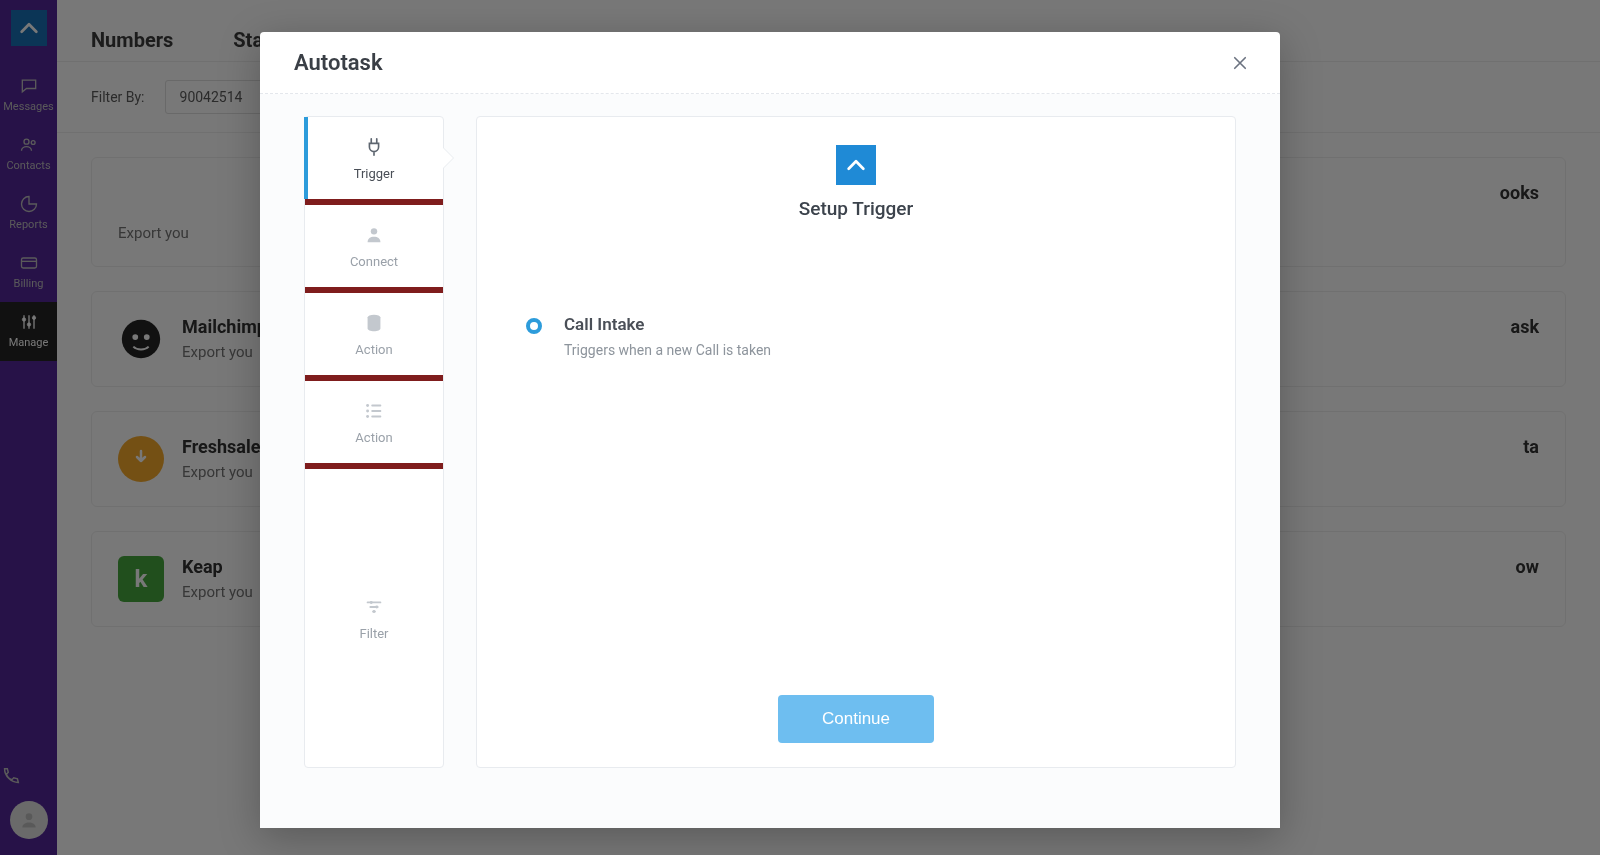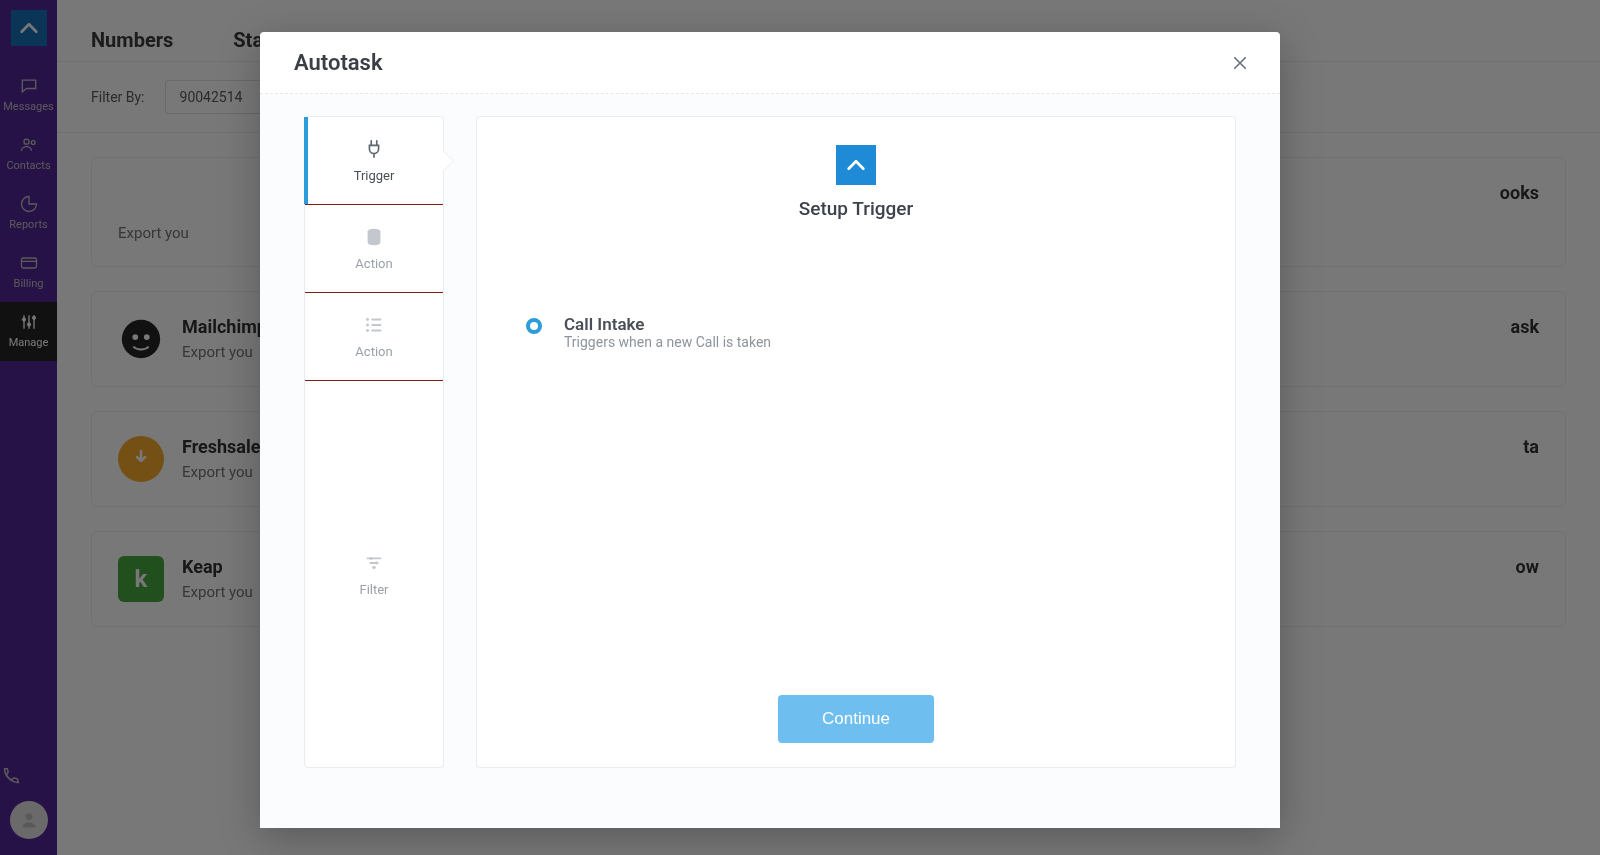--- a/index.html
+++ b/index.html
@@ -92,21 +92,21 @@
   }
   
   
   .steps {
     width: 140px; flex:none;
     border:1px solid #e8ebef; border-radius:4px; background:#fff;
     display:flex; flex-direction:column; position:relative;
     height: 652px;
   }
   .step {
-    height: 88px; border-bottom:1px solid #7f1d1d;
+    height: 88px; border-bottom:6px solid #7f1d1d;
     display:flex; flex-direction:column; align-items:center; justify-content:center;
     font-size:13px; color:#9aa1a9; cursor:pointer; position:relative;
   }
   .step:last-child { border-bottom:none; flex:1; }
   .step .sic { width:22px;height:22px; margin-bottom:8px; color:#c3c8ce; }
   .step.active { color:#4a4f57; }
   .step.active .sic { color:#5e6670; }
   .step.active::before {
     content:""; position:absolute; left:-1px; top:0; bottom:0; width:4px; background:#2d9cdb;
   }
@@ -142,21 +142,21 @@
   }
   .search-wrap input::placeholder { color:#9aa1a9; font-style: normal; }
   
   .options { width:668px; margin: 34px auto 0 auto; }
   .opt {
     display:flex; align-items:flex-start; gap: 22px; padding: 10px 4px; cursor:pointer;
   }
   .opt .radio {
     width:16px;height:16px;border-radius:50%; border:4px solid #2d9cdb; background:#fff; margin-top:4px; flex:none;
   }
-  .opt .olabel { font-size:17px; font-weight:600; color:#4a4f57; margin-bottom:0; }
+  .opt .olabel { font-size:17px; font-weight:600; color:#4a4f57; margin-bottom:8px; }
   .opt .odesc  { font-size:14px; color:#8d949c; }
   
   .panel-footer {
     position:absolute; left:0; right:0; bottom: 24px; display:flex; justify-content:center;
   }
   .btn-continue {
     background:#6ebef0; color:#fff; font-size:17px; font-weight:500;
     border:none; border-radius:4px; padding: 14px 44px; cursor:pointer;
   }
   
@@ -322,20 +322,27 @@
 
     <div class="steps">
       <div class="step active">
         <svg class="sic" viewBox="0 0 24 24">
             <path d="M9 3v5M15 3v5M7 8h10v4a5 5 0 0 1-10 0V8zM12 17v4" stroke="currentColor" stroke-width="1.8" fill="none" stroke-linecap="round"></path>
           </svg>
         <span>Trigger</span>
       </div>
       <div class="step">
         <svg class="sic" viewBox="0 0 24 24">
+            <circle cx="12" cy="8" r="3.5" fill="currentColor"></circle>
+            <path d="M5 20c0-4 3-6 7-6s7 2 7 6" fill="currentColor"></path>
+          </svg>
+        <span>Connect</span>
+      </div>
+      <div class="step">
+        <svg class="sic" viewBox="0 0 24 24">
             <ellipse cx="12" cy="6" rx="7" ry="3" fill="currentColor"></ellipse>
             <path d="M5 6v12c0 1.7 3.1 3 7 3s7-1.3 7-3V6" fill="currentColor"></path>
           </svg>
         <span>Action</span>
       </div>
       <div class="step">
         <svg class="sic" viewBox="0 0 24 24">
             <circle cx="5" cy="6" r="1.6" fill="currentColor"></circle>
             <circle cx="5" cy="12" r="1.6" fill="currentColor"></circle>
             <circle cx="5" cy="18" r="1.6" fill="currentColor"></circle>

